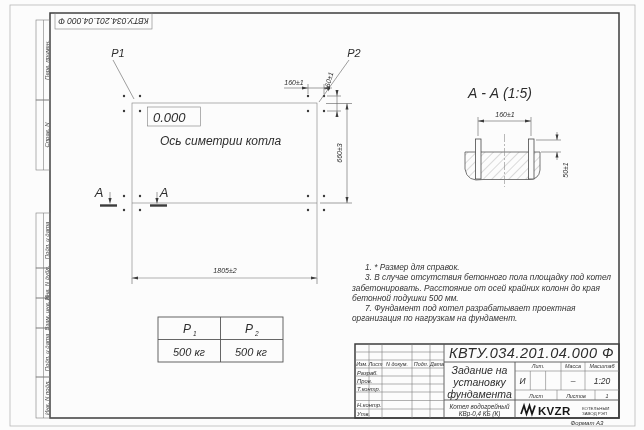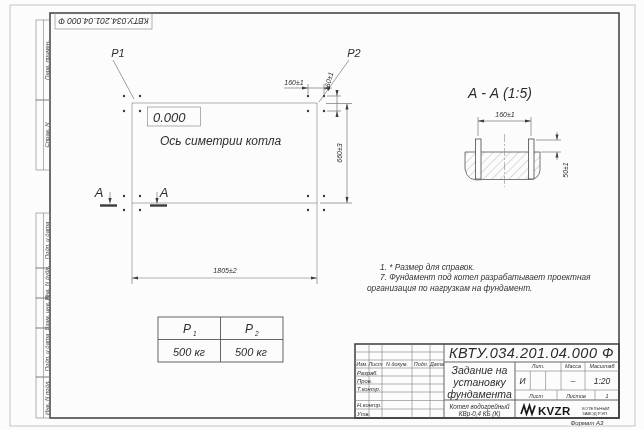--- a/index.html
+++ b/index.html
@@ -28,21 +28,21 @@
   .t-desig-top{font-size:8.5px;}
   .t-number{font-size:14.5px;letter-spacing:0.5px;}
   .t-title{font-size:10.5px;}
   .t-small{font-size:5.4px;}
   .t-row{font-size:5.8px;}
   .t-val{font-size:8.5px;}
   .t-product{font-size:6.3px;}
   .t-logo{font-size:11.5px;font-style:normal;font-weight:800;fill:#161616;letter-spacing:0.3px;}
   .t-company{font-size:4.4px;font-style:normal;fill:#333;}
   .t-format{font-size:6px;}
-  .notes{position:absolute;left:367px;top:262px;width:268px;font-size:8.3px;
+  .notes{position:absolute;left:352px;top:262px;width:268px;font-size:8.3px;
          line-height:1.24;color:#333;font-style:italic;}
   .notes p{margin:0;text-indent:13px;}
 </style>
 </head>
 <body>
 
 <div id="stage">
 
 <svg width="644" height="430" viewBox="0 0 644 430">
 
@@ -278,16 +278,17 @@
       <text class="t-company" x="582" y="409.5">КОТЕЛЬНЫЙ</text>
       <text class="t-company" x="582" y="415">ЗАВОД РЭП</text>
     </g>
   </g>
 
   <text class="t-format" text-anchor="middle" x="587" y="424.5">Формат А3</text>
 </svg>
 
 <div class="notes">
   <p>1. * Размер для справок.</p>
+  <p>3. В случае отсутствия бетонного пола площадку под котел забетонировать. Расстояние от осей крайних колонн до края бетонной подушки 500 мм.</p>
   <p>7. Фундамент под котел разрабатывает проектная организация по нагрузкам на фундамент.</p>
 </div>
 
 </div>
 
 </body></html>

